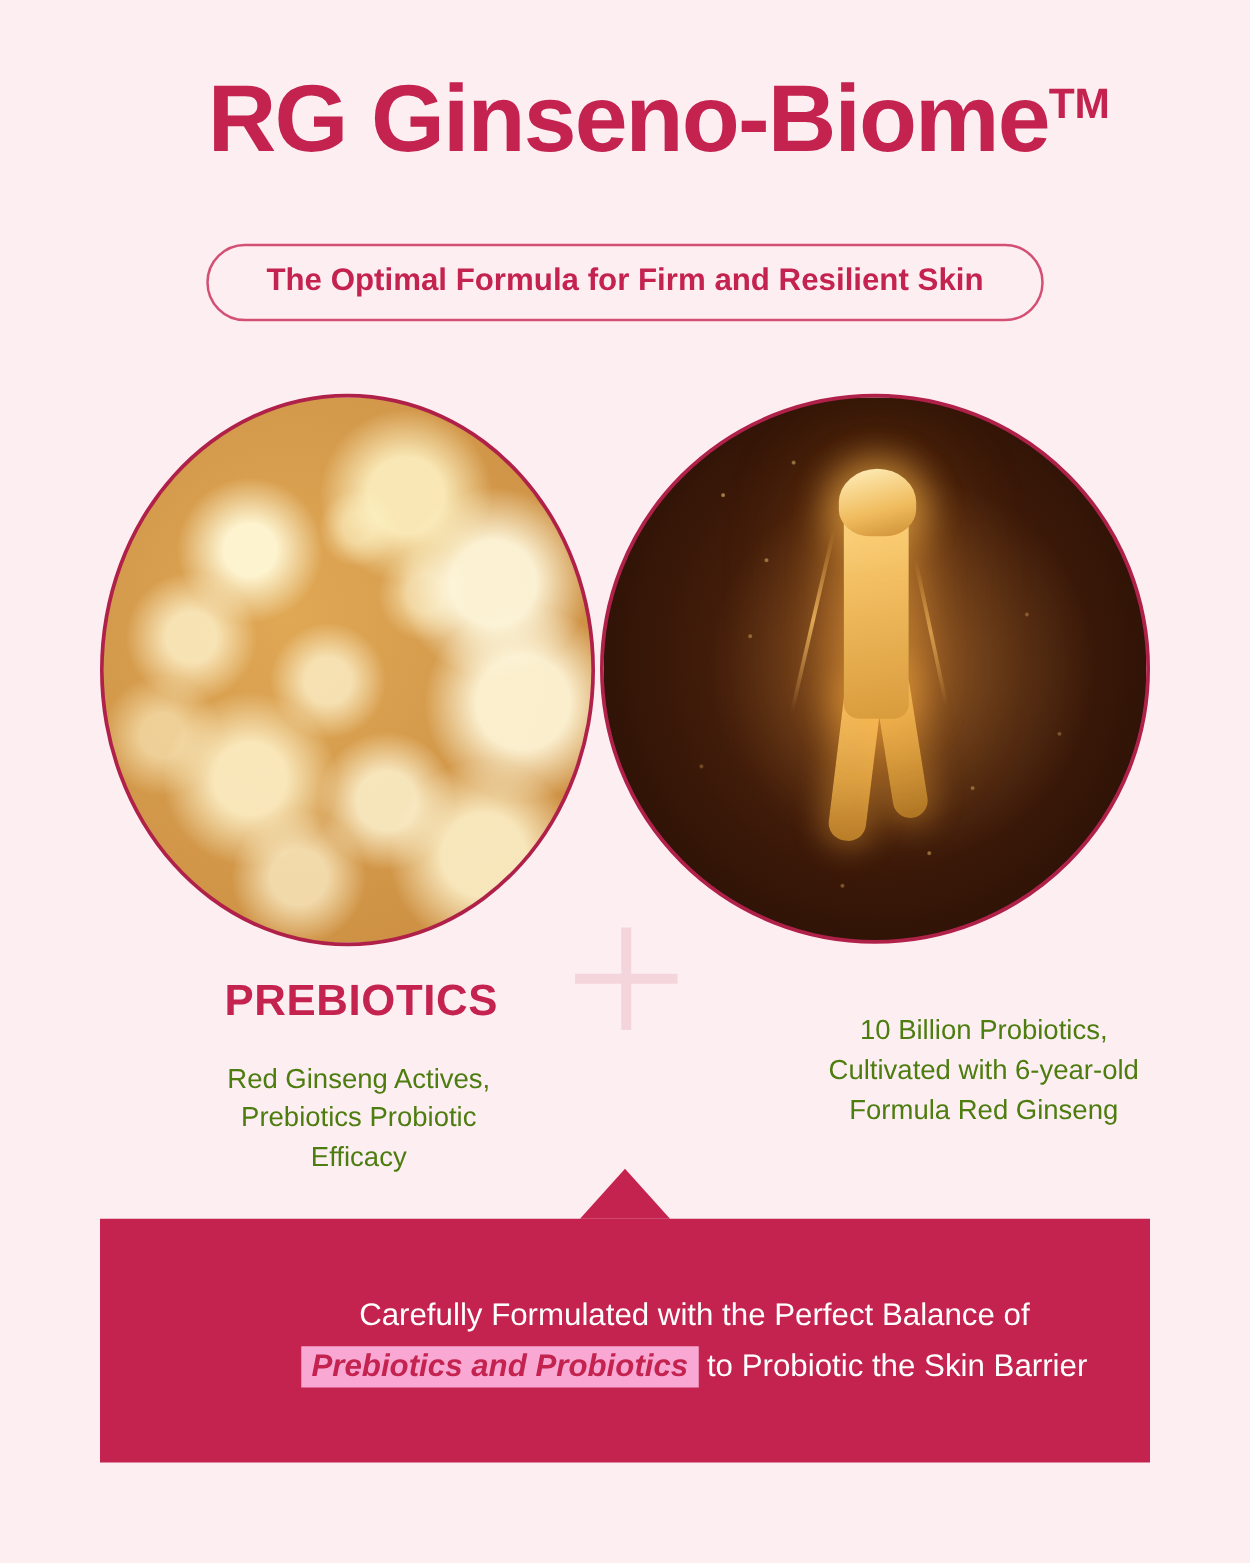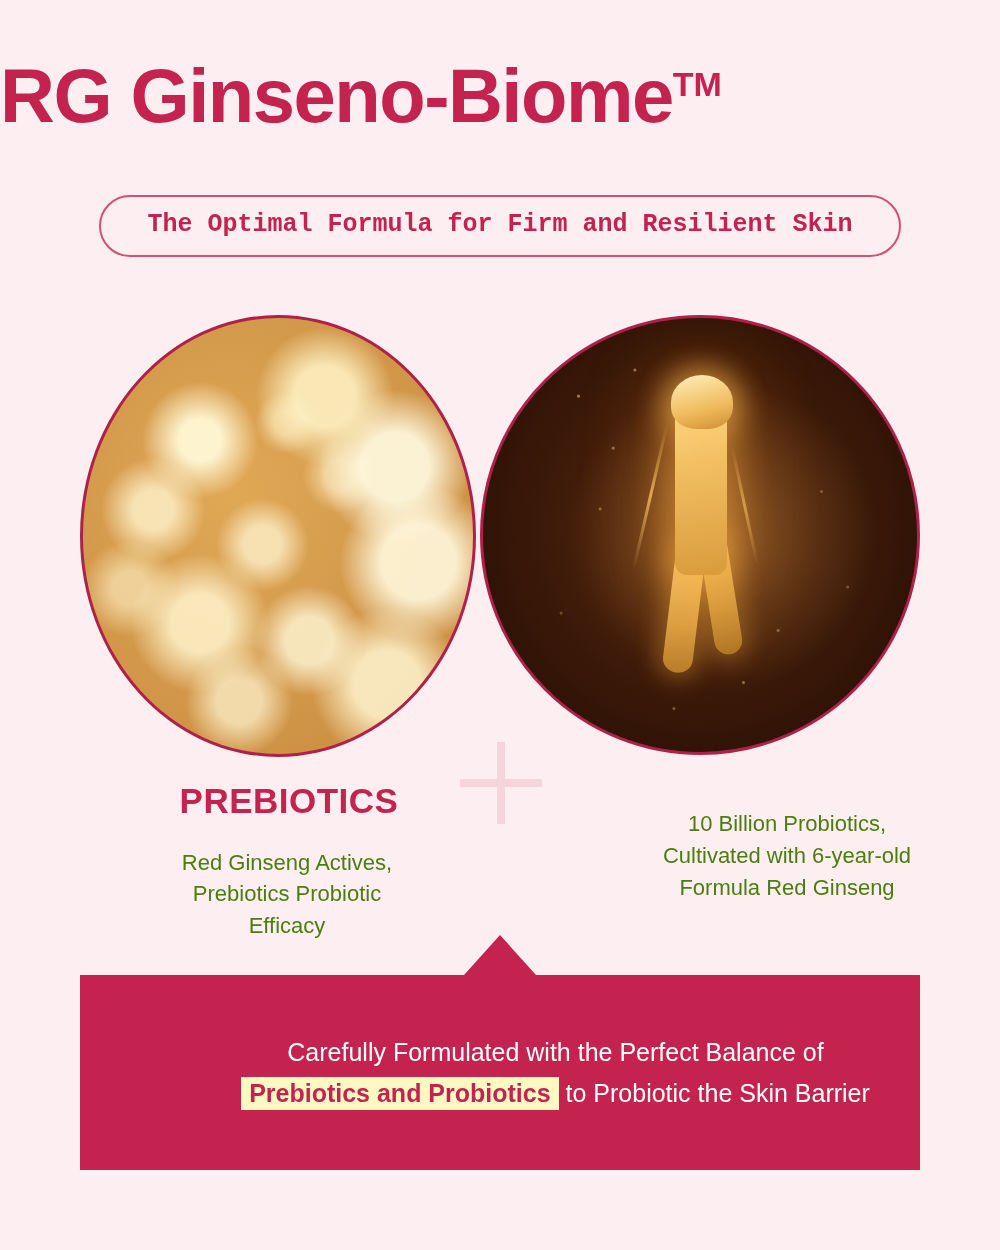--- a/index.html
+++ b/index.html
@@ -13,21 +13,21 @@
 
   .page {
     position:relative;
     width:1000px; height:1250px;
     background:#FDEEF2;
   }
 
   
   .title-wrap {
     position:absolute; top:58px; left:0; width:888px;
-    text-align:left;
+    text-align:right;
   }
   .title {
     display:inline-block;
     font-size:76px;
     font-weight:bold;
     color:#C42350;
     letter-spacing:-1.5px;
     line-height:1.0;
     white-space:nowrap;
   }
@@ -35,21 +35,20 @@
     font-size:34px;
     vertical-align:super;
     letter-spacing:0px;
     font-weight:bold;
   }
 
   
   .pill-wrap {
     position:absolute; top:195px; left:0; width:1000px;
     text-align:center;
-    font-family:Liberation Mono, monospace;
   }
   .pill {
     display:inline-block;
     border:2px solid #D44F74;
     border-radius:40px;
     padding:14px 46px 16px 46px;
     color:#C42350;
     font-size:25px;
     font-weight:bold;
     line-height:1.1;
@@ -229,24 +228,25 @@
     left:0; top:0; width:951px; height:195px;
     display:flex; flex-direction:column;
     align-items:center; justify-content:center;
     color:#FFFFFF;
     font-size:25px;
     line-height:1.62;
     text-align:center;
   }
   .banner-line { white-space:nowrap; }
   .hl {
-    background:#fef9c3;
+    background:#f9a8d4;
     color:#C42350;
     font-weight:bold;
     padding:2px 8px 3px 8px;
+    font-style:italic;
   }
 </style>
 </head>
 <body>
 
 <div class="page">
 
   <div class="title-wrap">
     <div class="title"><span>RG Ginseno-Biome</span><span class="tm">TM</span></div>
   </div>

